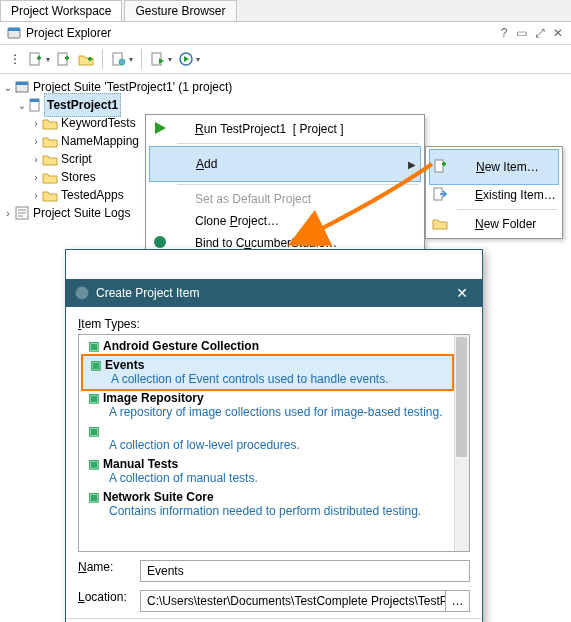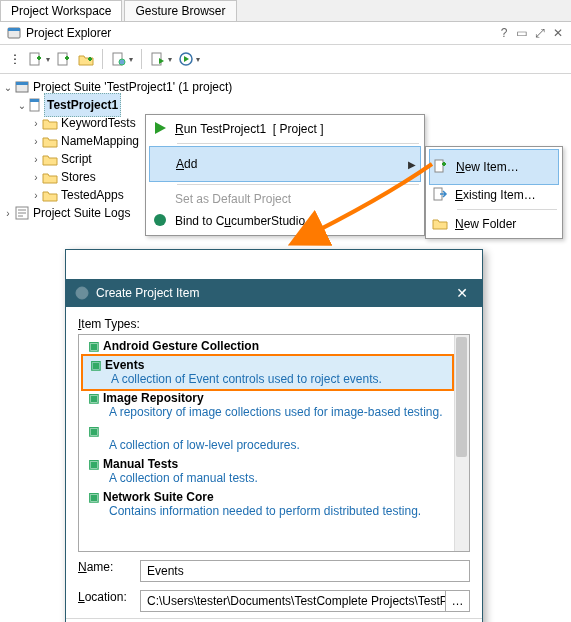--- a/index.html
+++ b/index.html
@@ -26,21 +26,21 @@
   .tw { width: 12px; text-align: center; color: #555; font-size: 10px; }
   .node-label { padding: 0 3px; }
   .node-label.sel { background: #cfe6f9; border: 1px dotted #7aa; padding: 4px 2px; font-weight: bold; }
 
   
   .ctx1 { position: absolute; left: 145px; top: 114px; width: 280px; background: #fff; border: 1px solid #969696; box-shadow: 2px 2px 4px rgba(0,0,0,.2); padding: 3px; }
   .ctx-row { display: flex; align-items: center; height: 22px; }
   .ctx-row.disabled { color: #9a9a9a; }
   .ctx-row.hover { background: #cfe6f9; border: 1px solid #7ab7e6; height: 36px; margin: -1px 0; }
   .ctx-icon { width: 22px; text-align: center; }
-  .ctx-label { flex: 1; padding-left: 4px; }
+  .ctx-label { flex: 1; padding-left: 4px; margin-left: 20px; }
   .ctx-sub { width: 12px; color: #333; font-size: 10px; }
   .ctx-sep { height: 1px; background: #d8d8d8; margin: 3px 2px 3px 28px; }
   u { text-decoration: underline; }
 
   
   .ctx2 { position: absolute; left: 425px; top: 146px; width: 138px; background: #fff; border: 1px solid #969696; box-shadow: 2px 2px 4px rgba(0,0,0,.2); padding: 3px; }
 
   
   .dialog { position: absolute; left: 65px; top: 249px; width: 418px; background: #fff; border: 1px solid #2b5d70; box-shadow: 3px 3px 8px rgba(0,0,0,.3); }
   .dlg-title { background: #2b5d70; color: #fff; display: flex; align-items: center; height: 28px; padding: 0 8px; margin-top: 29px; }
@@ -215,20 +215,24 @@
     <span class="ctx-icon"></span>
     <span class="ctx-label"><u>A</u>dd</span>
     <span class="ctx-sub">▶</span>
   </div>
   <div class="ctx-sep"></div>
   <div class="ctx-row disabled">
     <span class="ctx-icon"></span>
     <span class="ctx-label">Set as Default Project</span>
   </div>
   <div class="ctx-row">
+    <span class="ctx-icon"></span>
+    <span class="ctx-label">Clone <u>P</u>roject…</span>
+  </div>
+  <div class="ctx-row">
     <span class="ctx-icon"><svg class="ico16" viewBox="0 0 16 16">
           <circle cx="8" cy="8" r="6" fill="#1f8a5b"></circle>
         </svg></span>
     <span class="ctx-label">Bind to C<u>u</u>cumberStudio…</span>
   </div>
 </div>
 
 <div class="ctx2">
   <div class="ctx-row hover">
     <span class="ctx-icon"><svg class="ico16" viewBox="0 0 16 16">
@@ -281,21 +285,21 @@
           <div class="il-head">
               <span class="il-ico">▣</span>
               <span>Android Gesture Collection</span>
             </div>
         </div>
         <div class="il-item sel-orange">
           <div class="il-head">
               <span class="il-ico">▣</span>
               <span>Events</span>
             </div>
-          <div class="il-desc">A collection of Event controls used to roject events.</div>
+          <div class="il-desc">A collection of Event controls used to handle events.</div>
         </div>
         <div class="il-item">
           <div class="il-head">
               <span class="il-ico">▣</span>
               <span>Image Repository</span>
             </div>
           <div class="il-desc">A repository of image collections used for image-based testing.</div>
         </div>
         <div class="il-item">
           <div class="il-head">

